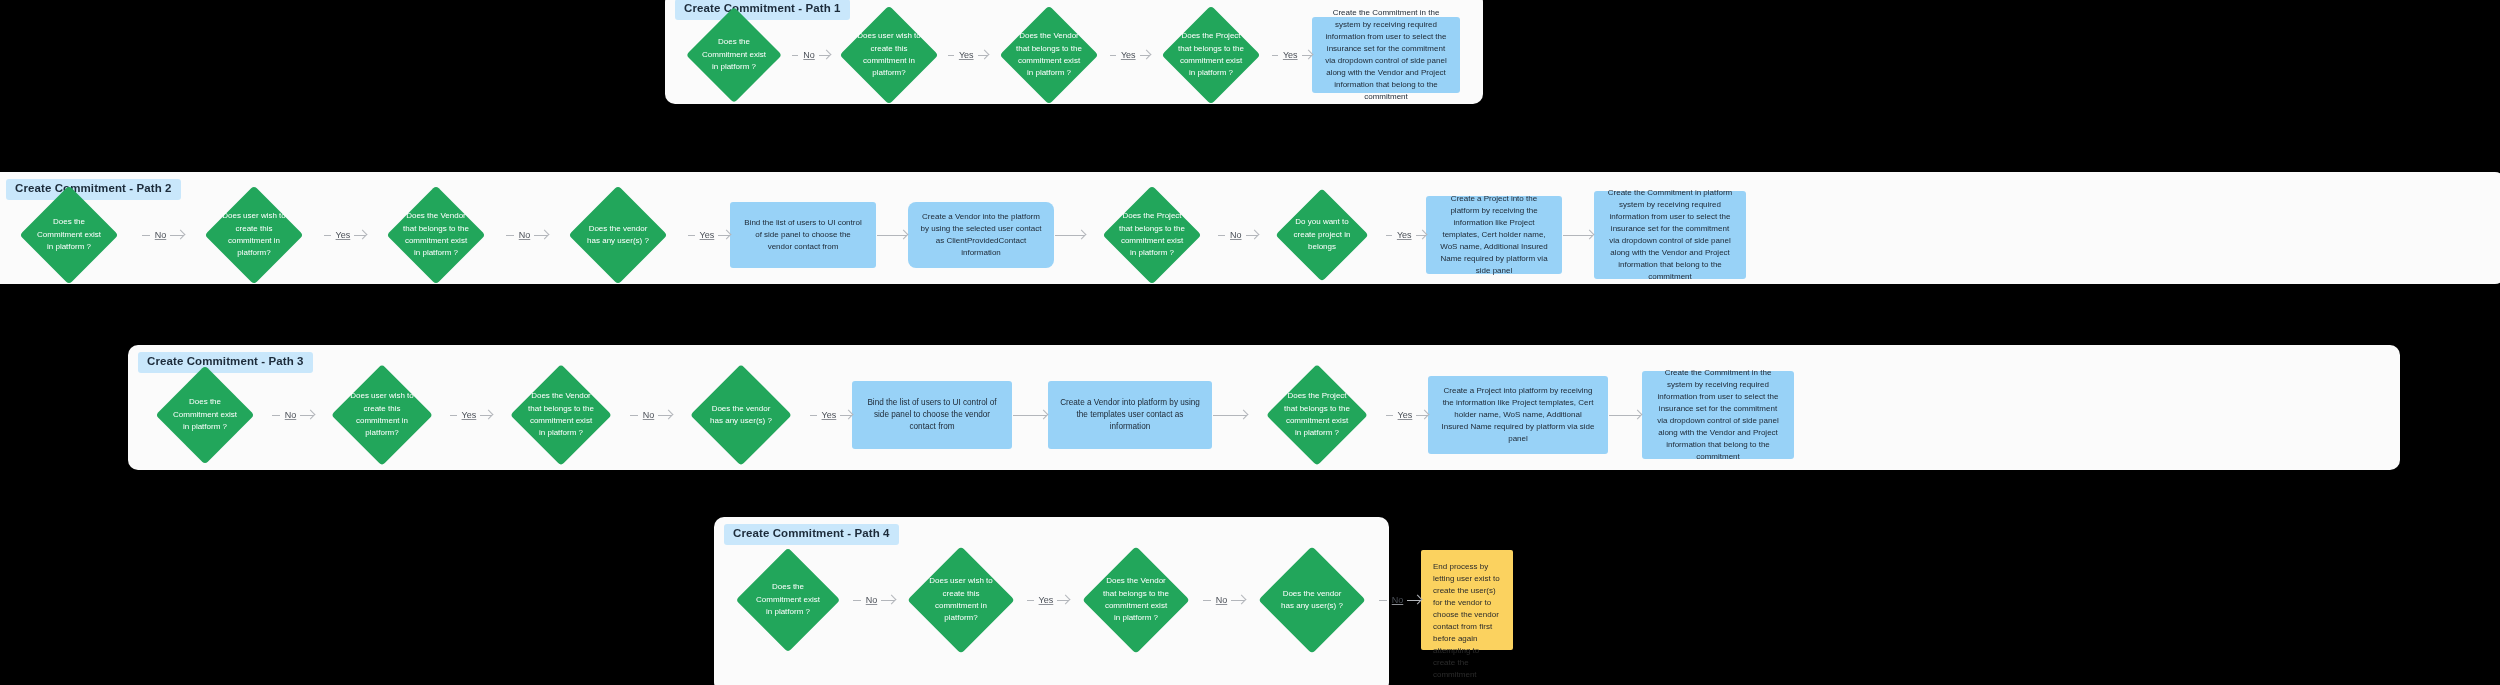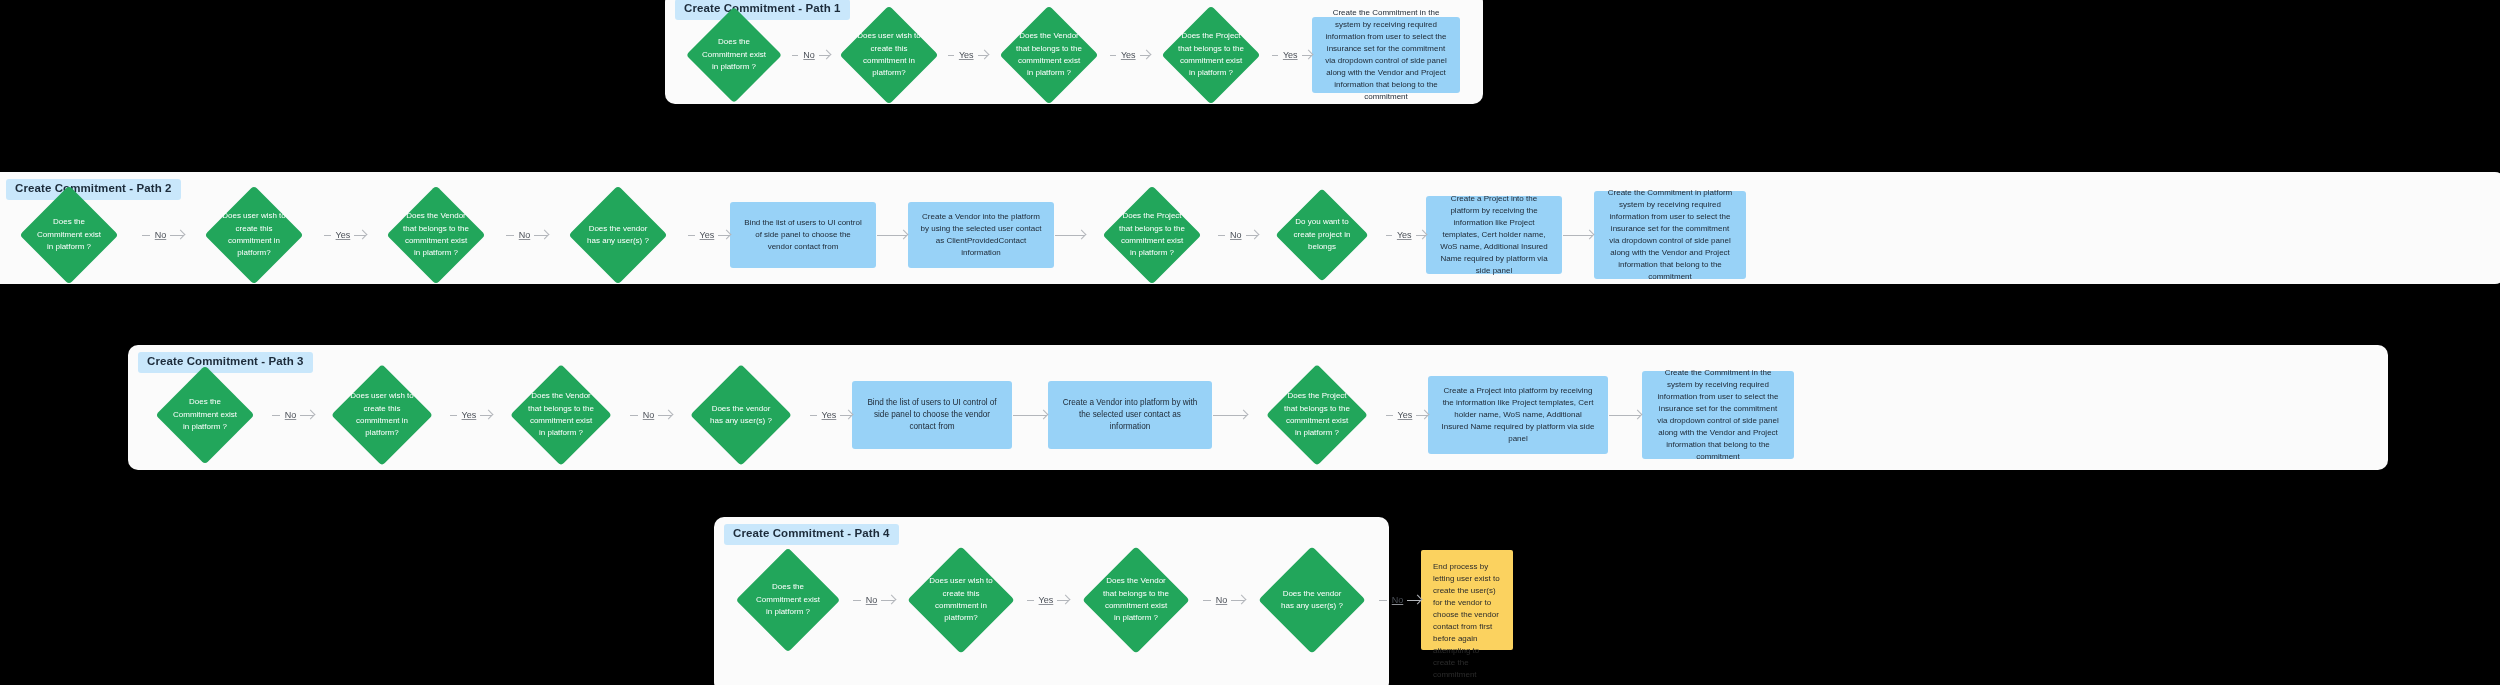--- a/index.html
+++ b/index.html
@@ -259,21 +259,21 @@
         <span class="lbl">Yes</span>
         <span class="arr"></span>
       </div>
 
       <div class="box" style="width:146px;height:66px;font-size:8px;">Bind the list of users to UI control of side panel to choose the vendor contact from</div>
 
       <div class="conn plain" style="width:32px;">
         <span class="arr" style="width:30px;"></span>
       </div>
 
-      <div class="box" style="width:146px;height:66px;font-size:8px;">Create a Vendor into the platform by using the selected user contact as ClientProvidedContact information</div>
+      <div class="box" style="width:146px;height:66px;font-size:8px;border-radius:8px;">Create a Vendor into the platform by using the selected user contact as ClientProvidedContact information</div>
 
       <div class="conn plain" style="width:32px;">
         <span class="arr" style="width:30px;"></span>
       </div>
 
       <div class="diamond" style="width:132px;height:98px;">
         <span class="shape" style="width:70px;height:70px;"></span>
         <span class="dtext" style="font-size:8px;width:110px;">Does the Project
 that belongs to the
 commitment exist
@@ -302,21 +302,21 @@
       <div class="box" style="width:136px;height:78px;font-size:8px;">Create a Project into the platform by receiving the information like Project templates, Cert holder name, WoS name, Additional Insured Name required by platform via side panel</div>
 
       <div class="conn plain" style="width:32px;">
         <span class="arr" style="width:30px;"></span>
       </div>
 
       <div class="box" style="width:152px;height:88px;font-size:8px;">Create the Commitment in platform system by receiving required information from user to select the insurance set for the commitment via dropdown control of side panel along with the Vendor and Project information that belong to the commitment</div>
     </div>
   </div>
 
-  <div class="panel" style="left:128px; top:345px; width:2260px; height:125px;">
+  <div class="panel" style="left:128px; top:345px; width:2260px; height:125px;padding-left:12px;">
     <div class="panel-title">Create Commitment - Path 3</div>
     <div class="row" style="left:10px; top:18px; height:104px;">
 
       <div class="diamond" style="width:134px;height:98px;">
         <span class="shape" style="width:70px;height:70px;"></span>
         <span class="dtext" style="font-size:8px;width:108px;">Does the
 Commitment exist
 in platform ?</span>
       </div>
 
@@ -365,21 +365,21 @@
         <span class="lbl">Yes</span>
         <span class="arr"></span>
       </div>
 
       <div class="box" style="width:160px;height:68px;font-size:8.2px;">Bind the list of users to UI control of side panel to choose the vendor contact from</div>
 
       <div class="conn plain" style="width:36px;">
         <span class="arr" style="width:34px;"></span>
       </div>
 
-      <div class="box" style="width:164px;height:68px;font-size:8.2px;">Create a Vendor into platform by with the selected user contact as information</div>
+      <div class="box" style="width:164px;height:68px;font-size:8.2px;">Create a Vendor into platform by using the templates user contact as information</div>
 
       <div class="conn plain" style="width:36px;">
         <span class="arr" style="width:34px;"></span>
       </div>
 
       <div class="diamond" style="width:138px;height:102px;">
         <span class="shape" style="width:72px;height:72px;"></span>
         <span class="dtext" style="font-size:8px;width:112px;">Does the Project
 that belongs to the
 commitment exist

